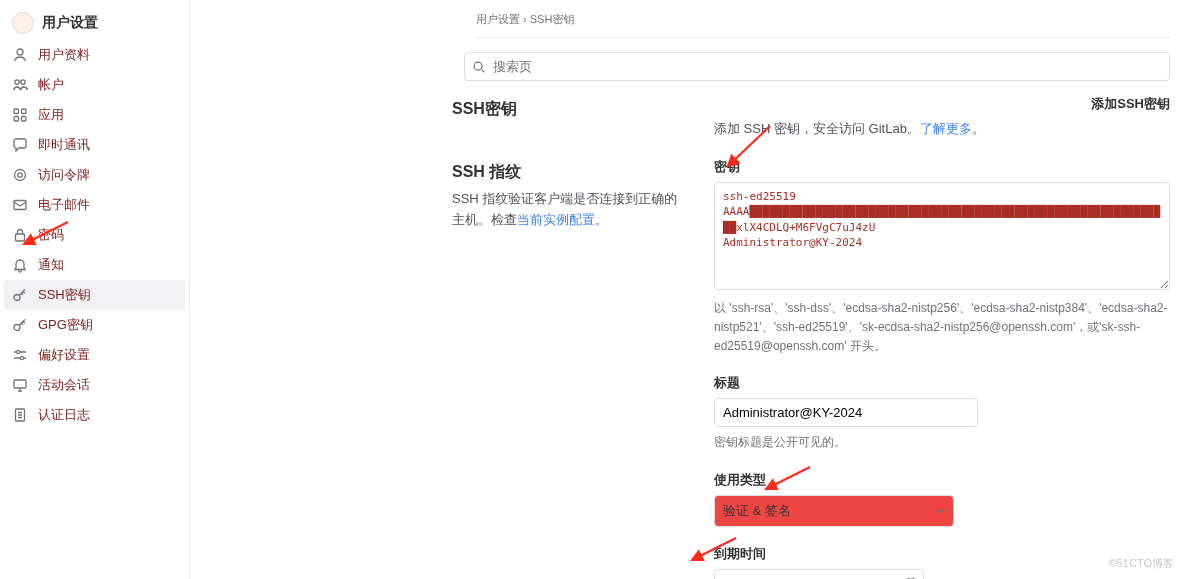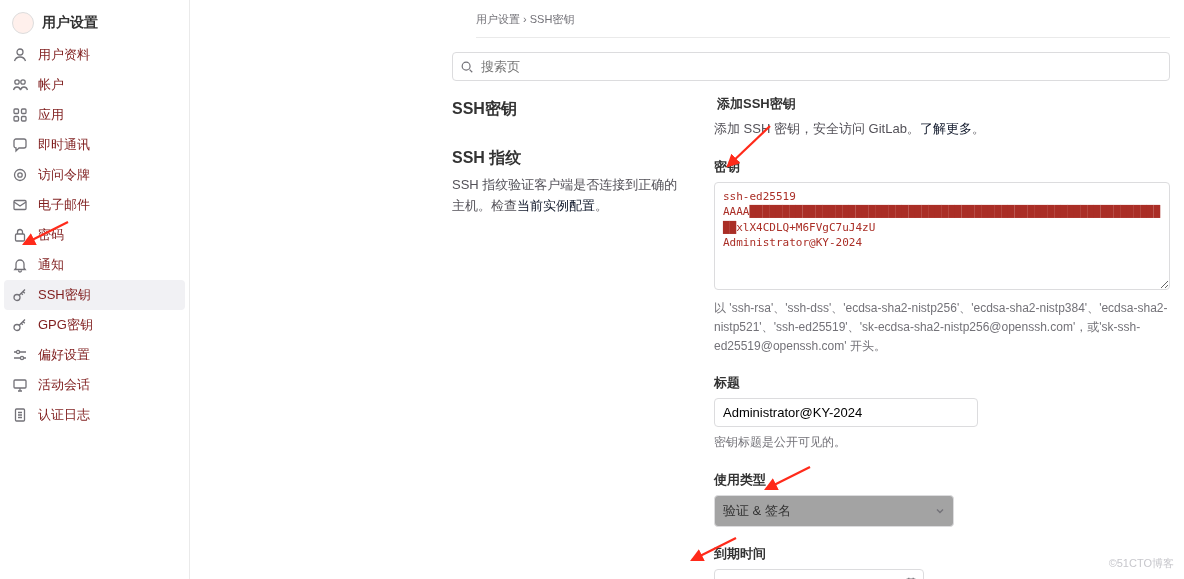--- a/index.html
+++ b/index.html
@@ -8,36 +8,36 @@
   .sidebar { width: 190px; border-right: 1px solid #eaeaea; min-height: 579px; padding-top: 6px; }
   .sb-title { display: flex; align-items: center; gap: 8px; padding: 6px 12px; font-weight: 700; font-size: 14px; }
   .sb-avatar { width: 22px; height: 22px; border-radius: 50%; border: 1px solid #ddd; background: #fff0ec; }
   .sb-item { display: flex; align-items: center; gap: 10px; padding: 6px 12px; color: #7f1d1d; cursor: pointer; font-size: 13px; }
   .sb-item.active { background: #f1f1f4; border-radius: 4px; margin: 0 4px; padding-left: 8px; }
   .sb-icon { width: 16px; height: 16px; display: inline-flex; align-items: center; justify-content: center; color: #737278; flex-shrink: 0; }
   
   .main { flex: 1; padding: 8px 14px 24px 262px; position: relative; }
   .crumbs { font-size: 11px; color: #737278; padding: 4px 0 10px 0; border-bottom: 1px solid #eaeaea; margin-left: 24px; }
   .crumbs a { color: #737278; text-decoration: none; }
-  .search-row { margin: 14px 0 10px 0; }
+  .search-row { margin: 14px 0 10px 12px; }
   .search-input { width: 100%; padding: 6px 10px 6px 28px; border: 1px solid #dcdcde; border-radius: 4px; font-size: 13px; color: #737278; }
   .search-wrap { position: relative; }
   .search-wrap .mag { position: absolute; left: 8px; top: 50%; transform: translateY(-50%); color: #737278; }
   .columns { display: flex; gap: 30px; align-items: flex-start; }
   .left-col { width: 232px; flex-shrink: 0; }
   .right-col { flex: 1; }
   h2.section { font-size: 16px; font-weight: 700; margin: 8px 0 6px 0; }
   .desc { font-size: 13px; color: #535158; line-height: 1.6; }
-  .desc a, .link { color: #0f172a; text-decoration: none; }
-  h3.sub { font-size: 13px; font-weight: 700; margin: 4px 0 6px 3px; }
+  .desc a, .link { color: #3b82f6; text-decoration: none; }
+  h3.sub { font-size: 13px; font-weight: 700; margin: 4px 0 6px 3px; text-align: right; }
   .field-label { font-size: 13px; font-weight: 700; margin: 18px 0 6px 0; }
   textarea.key { width: 100%; height: 108px; border: 1px solid #dcdcde; border-radius: 4px; padding: 6px 8px; font-family: ui-monospace, SFMono-Regular, Menlo, monospace; font-size: 11px; color: #aa2e26; resize: vertical; line-height: 1.4; }
   .hint { font-size: 12px; color: #737278; line-height: 1.6; margin-top: 6px; }
   input.txt { width: 264px; padding: 6px 8px; border: 1px solid #dcdcde; border-radius: 4px; font-size: 13px; }
-  .select { width: 240px; padding: 6px 8px; border: 1px solid #dcdcde; border-radius: 4px; font-size: 13px; display: flex; justify-content: space-between; align-items: center; cursor: pointer; background: #a3a3a3; color: #333; }
+  .select { width: 240px; padding: 6px 8px; border: 1px solid #dcdcde; border-radius: 4px; font-size: 13px; display: flex; justify-content: space-between; align-items: center; cursor: pointer; background: #ef4444; color: #333; }
   .date-wrap { position: relative; width: 210px; }
   .date-wrap input { width: 100%; padding: 6px 28px 6px 8px; border: 1px solid #dcdcde; border-radius: 4px; font-size: 13px; color: #9e9ea3; }
   .date-wrap .cal { position: absolute; right: 6px; top: 50%; transform: translateY(-50%); color: #737278; }
   .watermark { position: fixed; right: 10px; bottom: 8px; font-size: 11px; color: #c7c7cc; }
   
   .arrow { position: absolute; pointer-events: none; }
   svg { display: block; }
 </style>
 </head>
 <body>
@@ -181,21 +181,21 @@
             <path d="M11 11l3 3"></path>
           </svg>
         </span>
       <input class="search-input" placeholder="搜索页" style="">
     </div>
   </div>
 
   <div class="columns">
     <div class="left-col">
       <h2 class="section">SSH密钥</h2>
-      <h2 class="section" style="margin-top:28px">SSH 指纹</h2>
+      <h2 class="section" style="margin-top:42px">SSH 指纹</h2>
       <p class="desc">
         <span>SSH 指纹验证客户端是否连接到正确的主机。检查</span><a class="link">当前实例配置</a><span>。</span>
       </p>
     </div>
 
     <div class="right-col">
       <h3 class="sub">添加SSH密钥</h3>
       <p class="desc">
         <span>添加 SSH 密钥，安全访问 GitLab。</span><a class="link">了解更多</a><span>。</span>
       </p>

